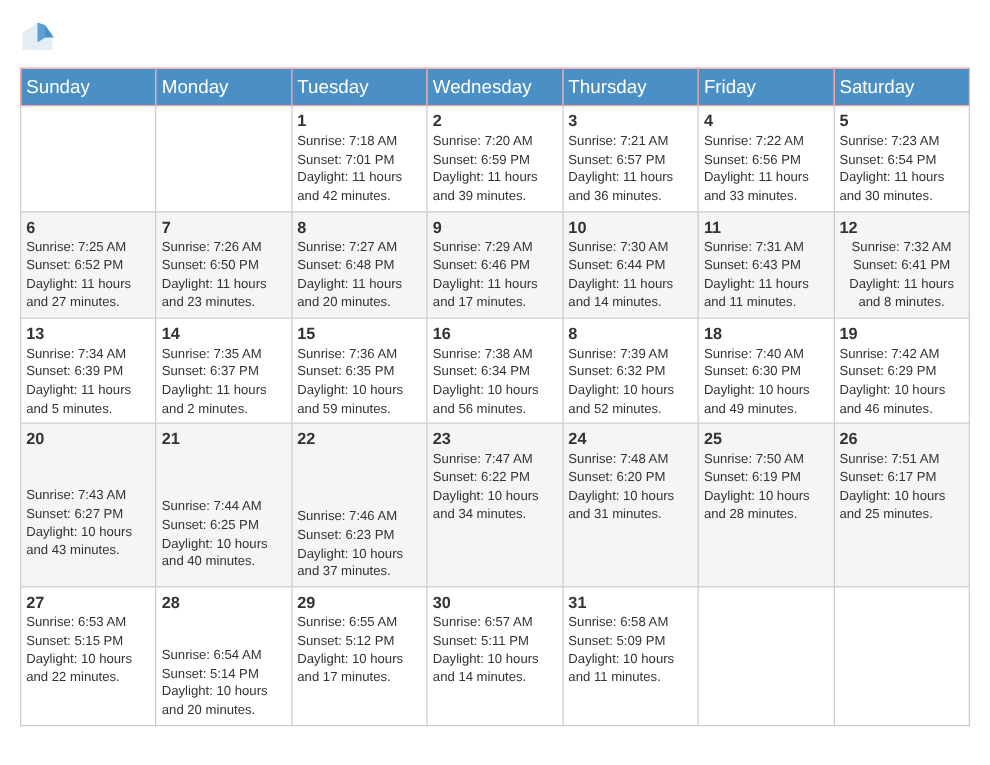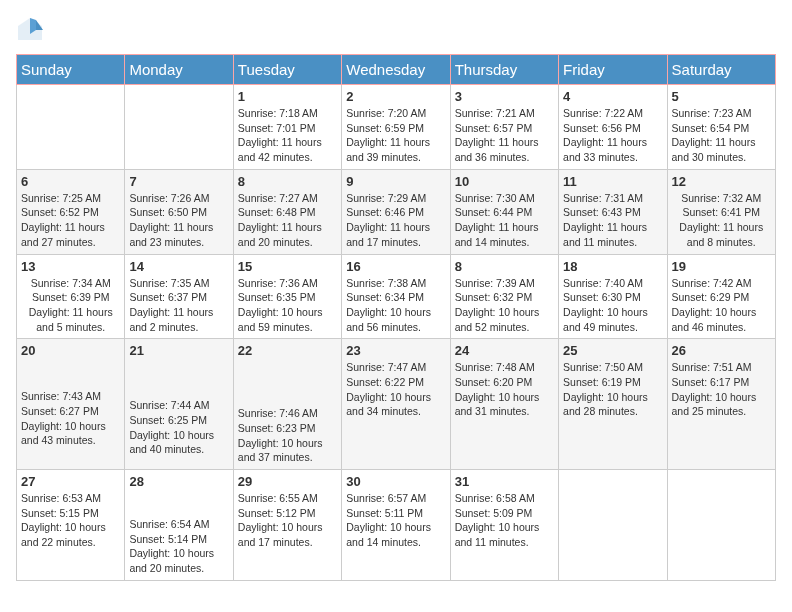--- a/index.html
+++ b/index.html
@@ -200,21 +200,21 @@
         <td>
           <span class="day-num">12</span>
           <div class="day-info" style="white-space: pre-line; text-align: center;">Sunrise: 7:32 AM
 Sunset: 6:41 PM
 Daylight: 11 hours and 8 minutes.</div>
         </td>
       </tr>
       <tr>
         <td>
           <span class="day-num">13</span>
-          <div class="day-info" style="white-space: pre-line; text-align: center;">Sunrise: 7:34 AM
+          <div class="day-info" style="white-space: pre-line;">Sunrise: 7:34 AM
 Sunset: 6:39 PM
 Daylight: 11 hours and 5 minutes.</div>
         </td>
         <td>
           <span class="day-num">14</span>
           <div class="day-info" style="white-space: pre-line;">Sunrise: 7:35 AM
 Sunset: 6:37 PM
 Daylight: 11 hours and 2 minutes.</div>
         </td>
         <td>

